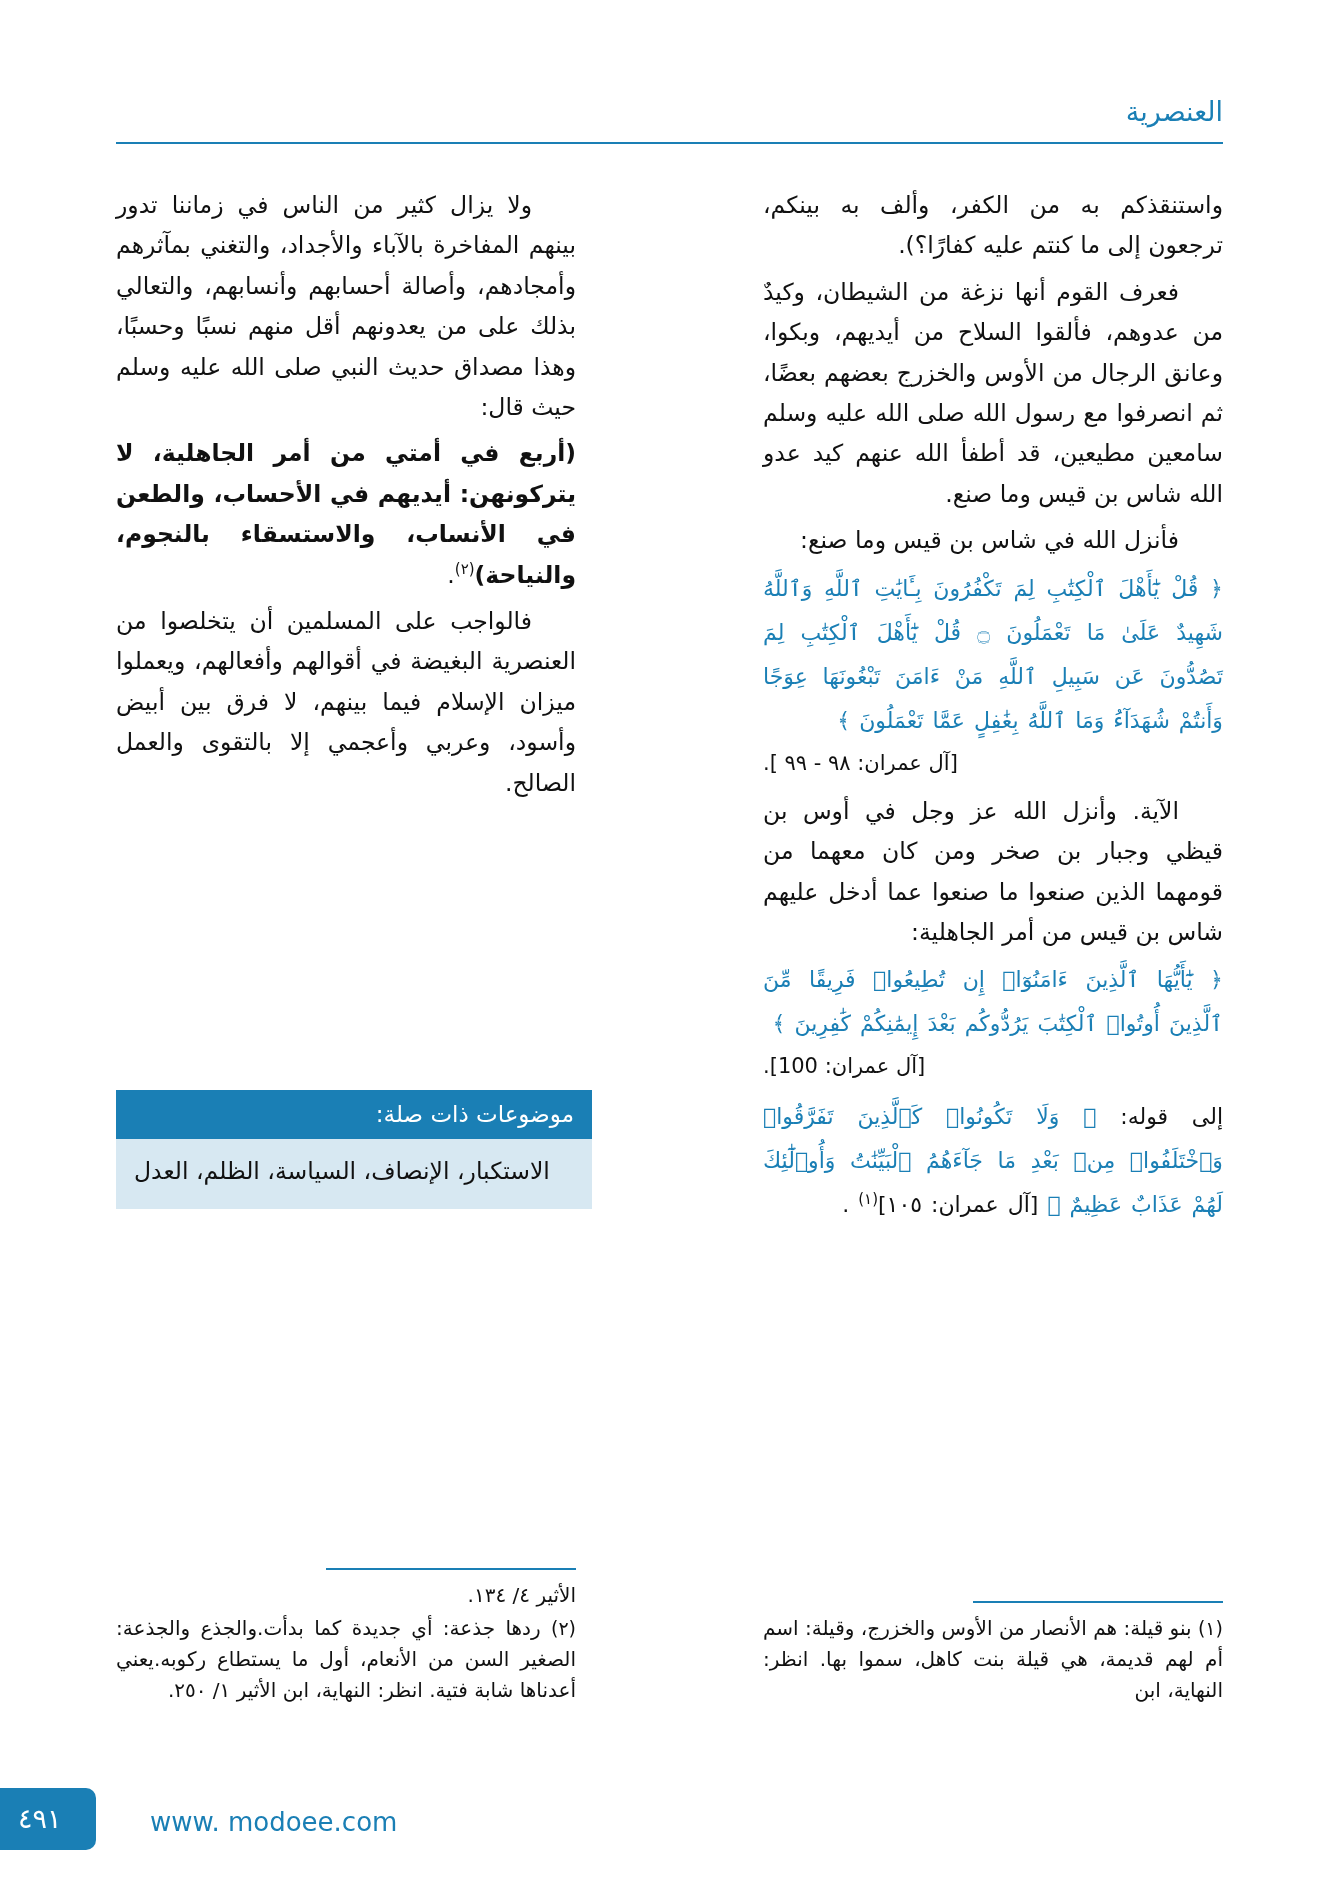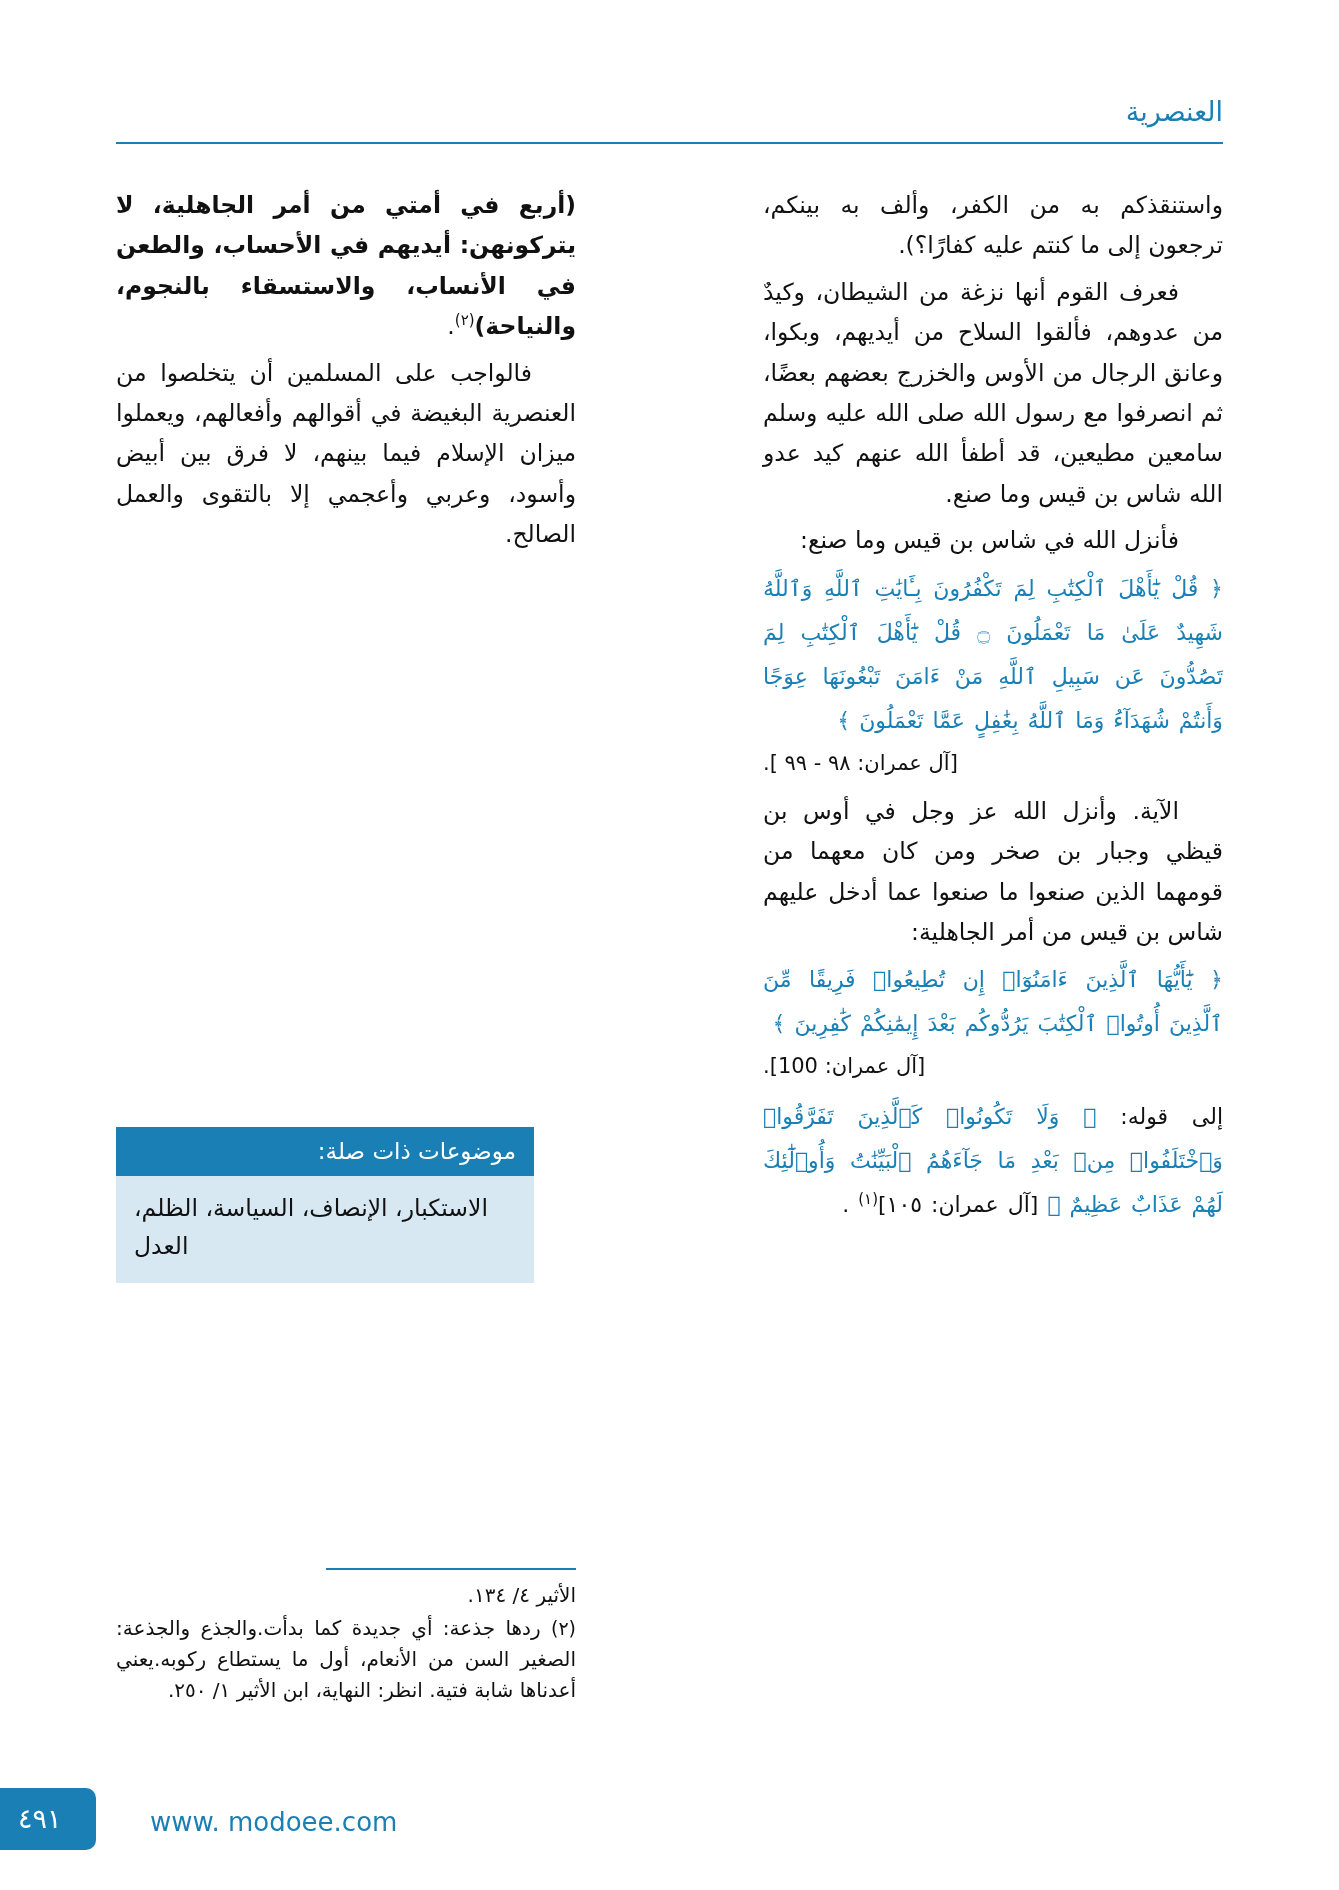--- a/index.html
+++ b/index.html
@@ -91,22 +91,21 @@
   .sup {
     font-size: 15px;
     vertical-align: super;
   }
 
   
   .related {
     position: absolute;
     left: 116px;
     top: 1090px;
-    width: 418px;
-    margin-top: 37px;
+    width: 476px;
   }
   .related-head {
     background: #1a7fb5;
     color: #ffffff;
     font-family: "DejaVu Sans", sans-serif;
     font-size: 23px;
     text-align: right;
     padding: 11px 18px 12px 18px;
     box-sizing: border-box;
   }
@@ -197,29 +196,37 @@
     <div class="ref">[آل عمران: 100].</div>
 
     <div class="quran" style="text-align:justify;">
       <span style="color:#111;">إلى قوله:</span>
       <span>﴿ وَلَا تَكُونُوا۟ كَٱلَّذِينَ تَفَرَّقُوا۟ وَٱخْتَلَفُوا۟ مِنۢ بَعْدِ مَا جَآءَهُمُ ٱلْبَيِّنَٰتُ وَأُو۟لَٰٓئِكَ لَهُمْ عَذَابٌ عَظِيمٌ ﴾</span>
       <span style="color:#111;">[آل عمران: ١٠٥]</span><span class="sup" style="color:#111;">(١)</span><span style="color:#111;"> .</span>
     </div>
   </div>
 
   <div class="col col-left">
+    <p class="indent">ولا يزال كثير من الناس في زماننا تدور بينهم المفاخرة بالآباء والأجداد، والتغني بمآثرهم وأمجادهم، وأصالة أحسابهم وأنسابهم، والتعالي بذلك على من يعدونهم أقل منهم نسبًا وحسبًا، وهذا مصداق حديث النبي صلى الله عليه وسلم حيث قال:</p>
     <p><span class="bold">(أربع في أمتي من أمر الجاهلية، لا يتركونهن: أيديهم في الأحساب، والطعن في الأنساب، والاستسقاء بالنجوم، والنياحة)</span><span class="sup">(٢)</span><span>.</span></p>
     <p class="indent">فالواجب على المسلمين أن يتخلصوا من العنصرية البغيضة في أقوالهم وأفعالهم، ويعملوا ميزان الإسلام فيما بينهم، لا فرق بين أبيض وأسود، وعربي وأعجمي إلا بالتقوى والعمل الصالح.</p>
   </div>
 
   <div class="related">
     <div class="related-head">موضوعات ذات صلة:</div>
     <div class="related-body">الاستكبار، الإنصاف، السياسة، الظلم، العدل</div>
   </div>
 
+  <div class="footnotes fn-right">
+    <div class="fn-rule"></div>
+    <div class="fn-item">
+      <span class="fn-num">(١)</span>
+      <span>بنو قيلة: هم الأنصار من الأوس والخزرج، وقيلة: اسم أم لهم قديمة، هي قيلة بنت كاهل، سموا بها.  انظر: النهاية، ابن</span>
+    </div>
+  </div>
 
   <div class="footnotes fn-left">
     <div class="fn-rule"></div>
     <div class="fn-item" style="text-align:right;">
       <span>الأثير ٤/ ١٣٤.</span>
     </div>
     <div class="fn-item">
       <span class="fn-num">(٢)</span>
       <span>ردها جذعة: أي جديدة كما بدأت.والجذع والجذعة: الصغير السن من الأنعام، أول ما يستطاع ركوبه.يعني أعدناها شابة فتية. انظر: النهاية، ابن الأثير ١/ ٢٥٠.</span>
     </div>

